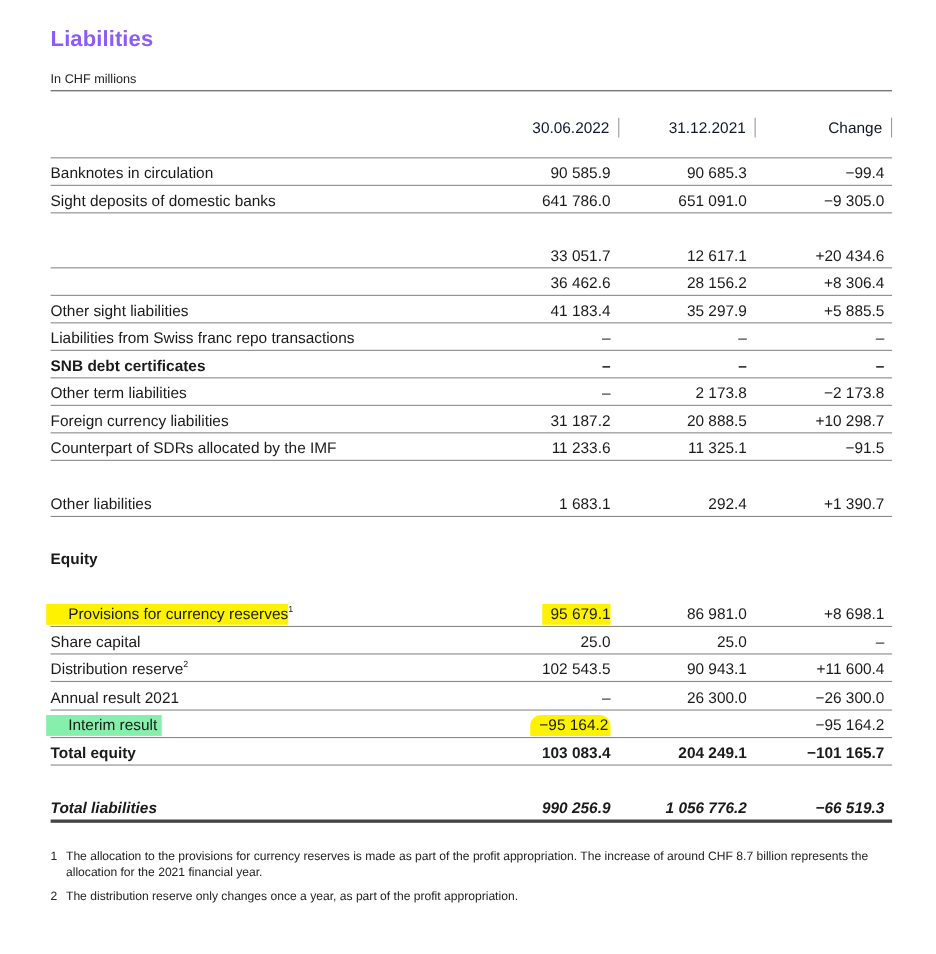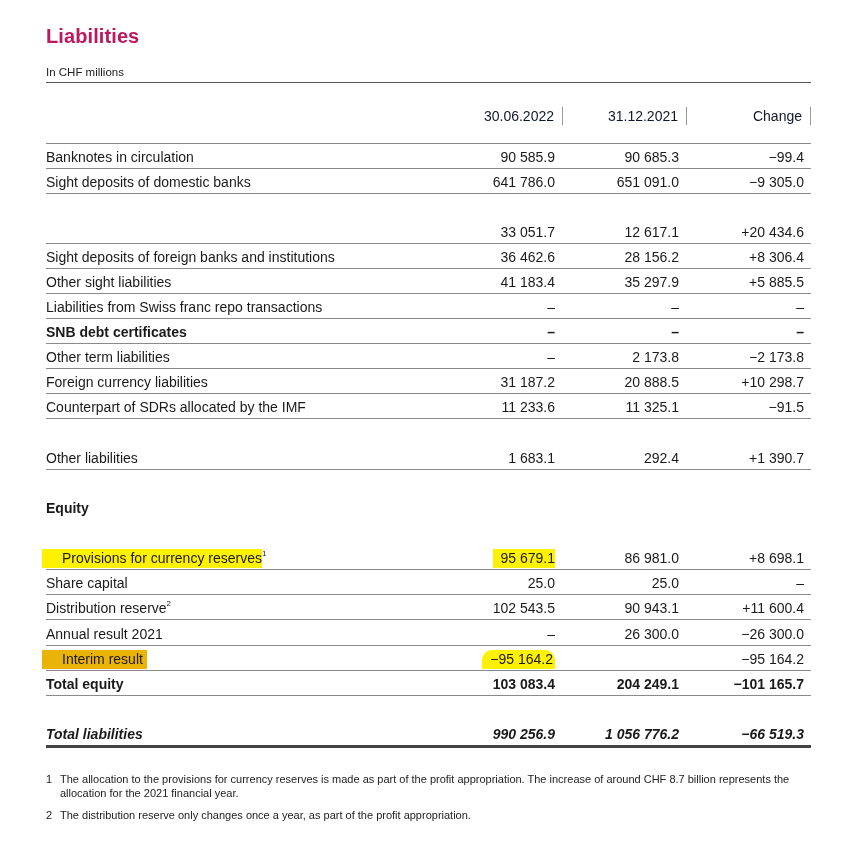--- a/index.html
+++ b/index.html
@@ -6,21 +6,21 @@
   body {
     width: 851px; height: 867px; overflow: hidden;
     font-family: "Liberation Sans", sans-serif;
     color: #1a1a1a;
     position: relative;
   }
   .page { position: absolute; left: 46px; top: 0; width: 765px; }
   .title {
     position: absolute; left: 0; top: 25px;
     font-size: 20px; font-weight: bold; letter-spacing: 0.1px;
-    color: #be185d;
+    color: #8b5cf6;
   }
   .subtitle {
     position: absolute; left: 0; top: 66px;
     font-size: 11.5px; color: #222;
   }
   .title-rule {
     position: absolute; left: 0; top: 82px; width: 765px; height: 0;
     border-top: 1.5px solid #555;
   }
   .hdr {
@@ -83,21 +83,20 @@
     <span class="c2">651 091.0</span>
     <span class="c3">−9 305.0</span>
   </div>
 
   <div class="row" style="top:220px;">
     <span class="c1">33 051.7</span>
     <span class="c2">12 617.1</span>
     <span class="c3">+20 434.6</span>
   </div>
   <div class="row" style="top:245px;">
-    <span class="lbl">Sight deposits of foreign banks and institutions</span>
     <span class="c1">36 462.6</span>
     <span class="c2">28 156.2</span>
     <span class="c3">+8 306.4</span>
   </div>
   <div class="row" style="top:270px;">
     <span class="lbl">Other sight liabilities</span>
     <span class="c1">41 183.4</span>
     <span class="c2">35 297.9</span>
     <span class="c3">+5 885.5</span>
   </div>
@@ -159,21 +158,21 @@
     <span class="c2">90 943.1</span>
     <span class="c3">+11 600.4</span>
   </div>
   <div class="row" style="top:622px;">
     <span class="lbl">Annual result 2021</span>
     <span class="c1">–</span>
     <span class="c2">26 300.0</span>
     <span class="c3">−26 300.0</span>
   </div>
   <div class="row" style="top:647px;">
-    <span class="lbl"><span class="hl hl-lbl" style="padding-right: 4px; background: #eab308;">Interim result</span></span>
+    <span class="lbl"><span class="hl hl-lbl" style="padding-right: 4px; background: #86efac;">Interim result</span></span>
     <span class="c1"><span class="hl" style="padding-left: 8px; padding-right: 2px; border-radius: 10px 10px 0px 0px; background: rgb(255, 242, 0);">−95 164.2</span></span>
     <span class="c2"></span>
     <span class="c3">−95 164.2</span>
   </div>
   <div class="row bold" style="top:672px;">
     <span class="lbl">Total equity</span>
     <span class="c1">103 083.4</span>
     <span class="c2">204 249.1</span>
     <span class="c3">−101 165.7</span>
   </div>

